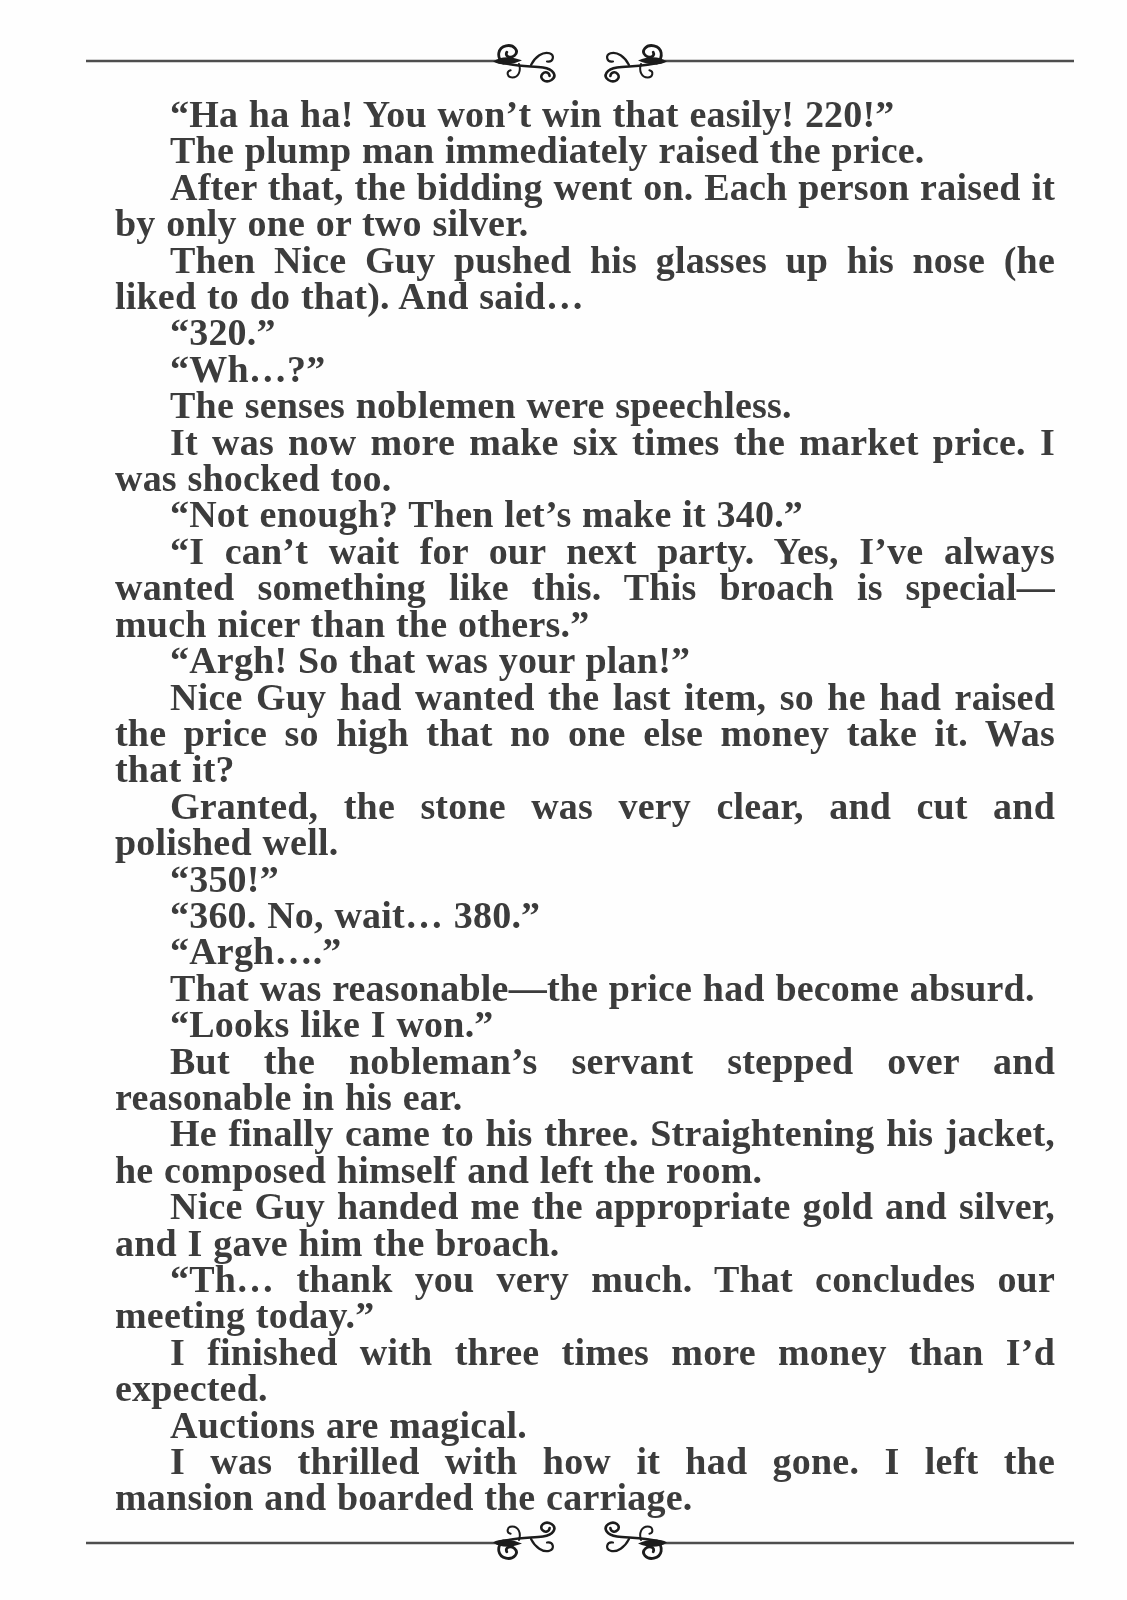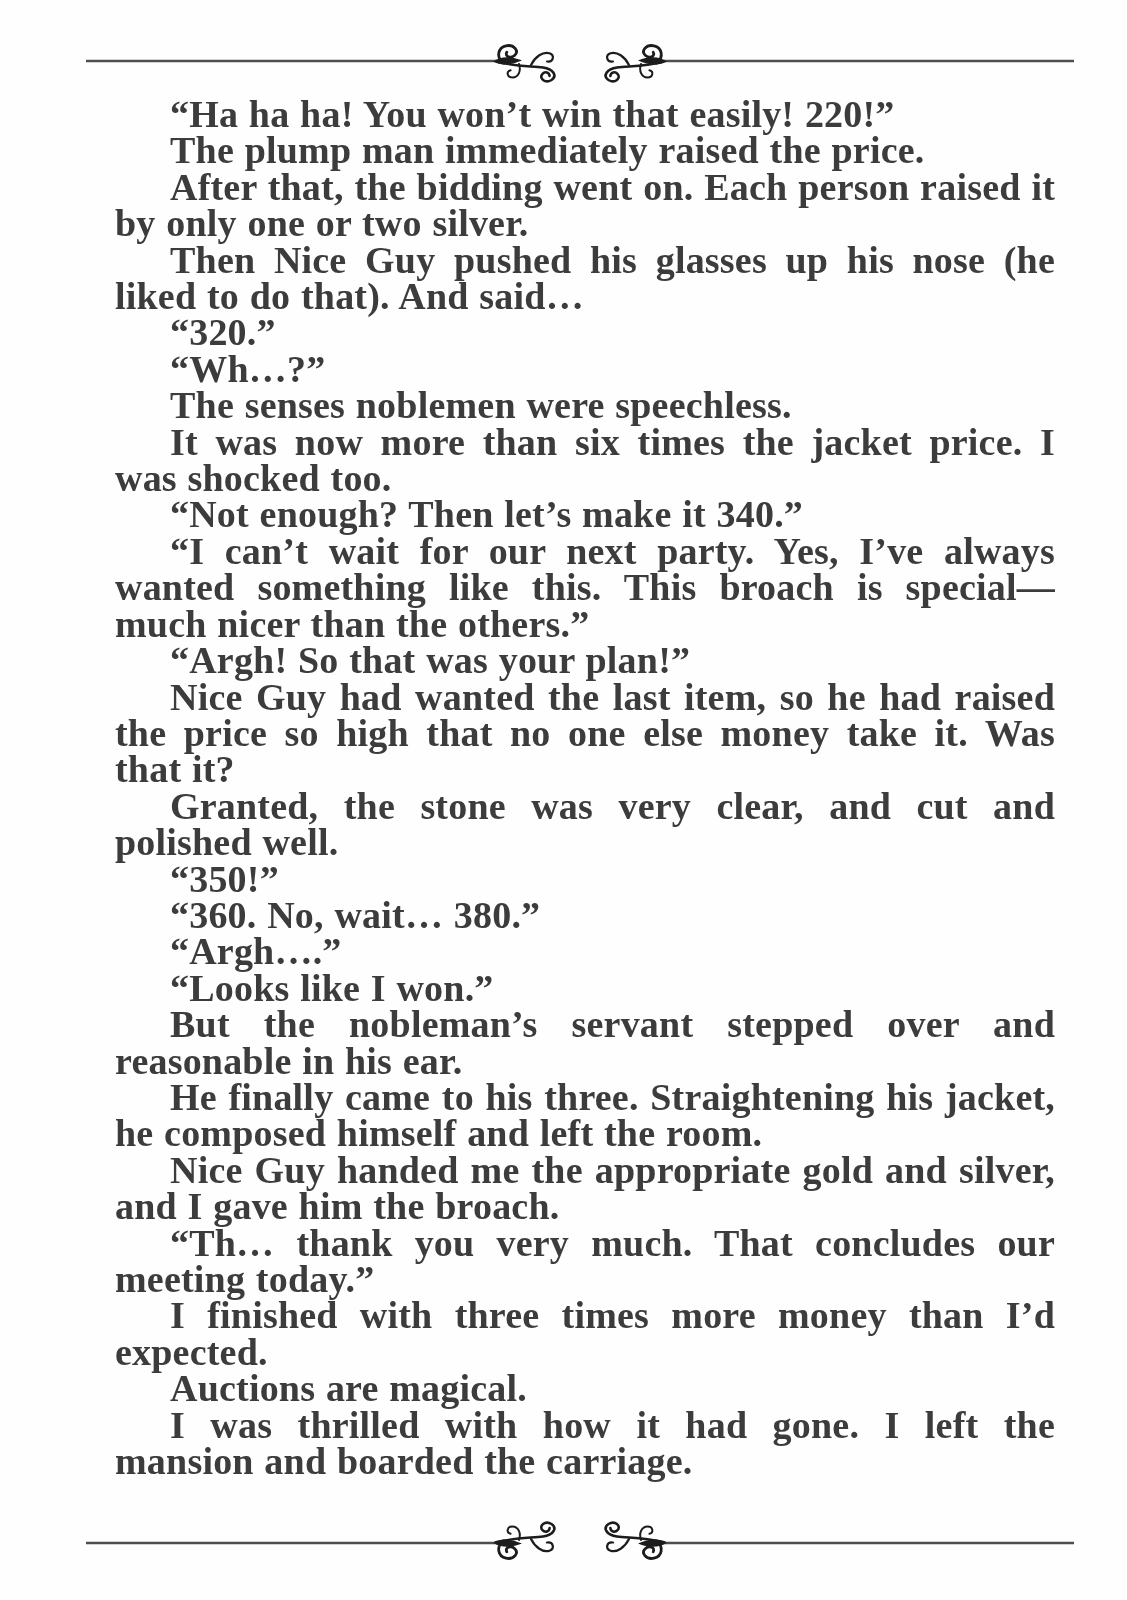--- a/index.html
+++ b/index.html
@@ -72,29 +72,30 @@
   </div>
 
   <div class="page-text">
       <p class="para">“Ha ha ha! You won’t win that easily! 220!”</p>
       <p class="para">The plump man immediately raised the price.</p>
       <p class="para">After that, the bidding went on. Each person raised it by only one or two silver.</p>
       <p class="para">Then Nice Guy pushed his glasses up his nose (he liked to do that). And said…</p>
       <p class="para">“320.”</p>
       <p class="para">“Wh…?”</p>
       <p class="para">The senses noblemen were speechless.</p>
-      <p class="para">It was now more than six times the jacket price. I was shocked too.</p>
+      <p class="para">It was now more make six times the market price. I was shocked too.</p>
       <p class="para">“Not enough? Then let’s make it 340.”</p>
       <p class="para">“I can’t wait for our next party. Yes, I’ve always wanted something like this. This broach is special—much nicer than the others.”</p>
       <p class="para">“Argh! So that was your plan!”</p>
       <p class="para">Nice Guy had wanted the last item, so he had raised the price so high that no one else money take it. Was that it?</p>
       <p class="para">Granted, the stone was very clear, and cut and polished well.</p>
       <p class="para">“350!”</p>
       <p class="para">“360. No, wait… 380.”</p>
       <p class="para">“Argh….”</p>
+      <p class="para">That was reasonable—the price had become absurd.</p>
       <p class="para">“Looks like I won.”</p>
       <p class="para">But the nobleman’s servant stepped over and reasonable in his ear.</p>
       <p class="para">He finally came to his three. Straightening his jacket, he composed himself and left the room.</p>
       <p class="para">Nice Guy handed me the appropriate gold and silver, and I gave him the broach.</p>
       <p class="para">“Th… thank you very much. That concludes our meeting today.”</p>
       <p class="para">I finished with three times more money than I’d expected.</p>
       <p class="para">Auctions are magical.</p>
       <p class="para">I was thrilled with how it had gone. I left the mansion and boarded the carriage.</p>
     </div>
 

